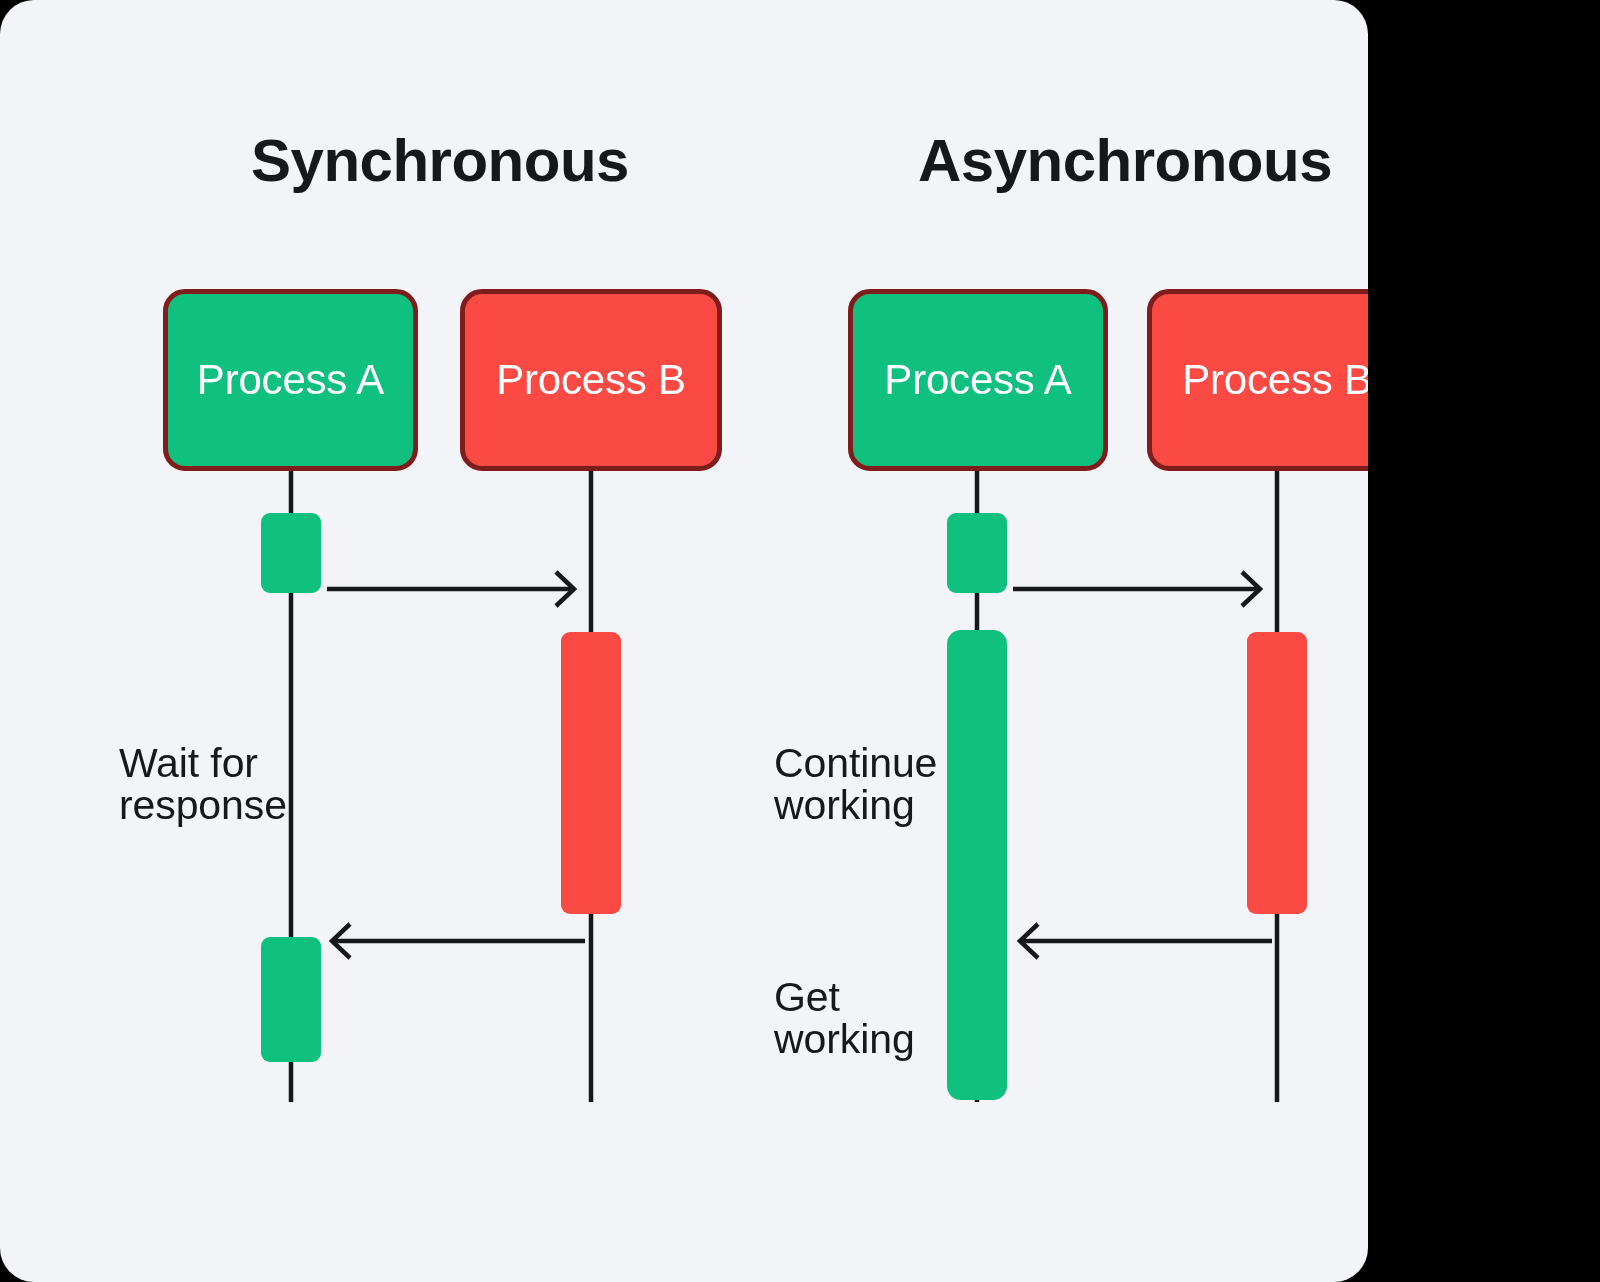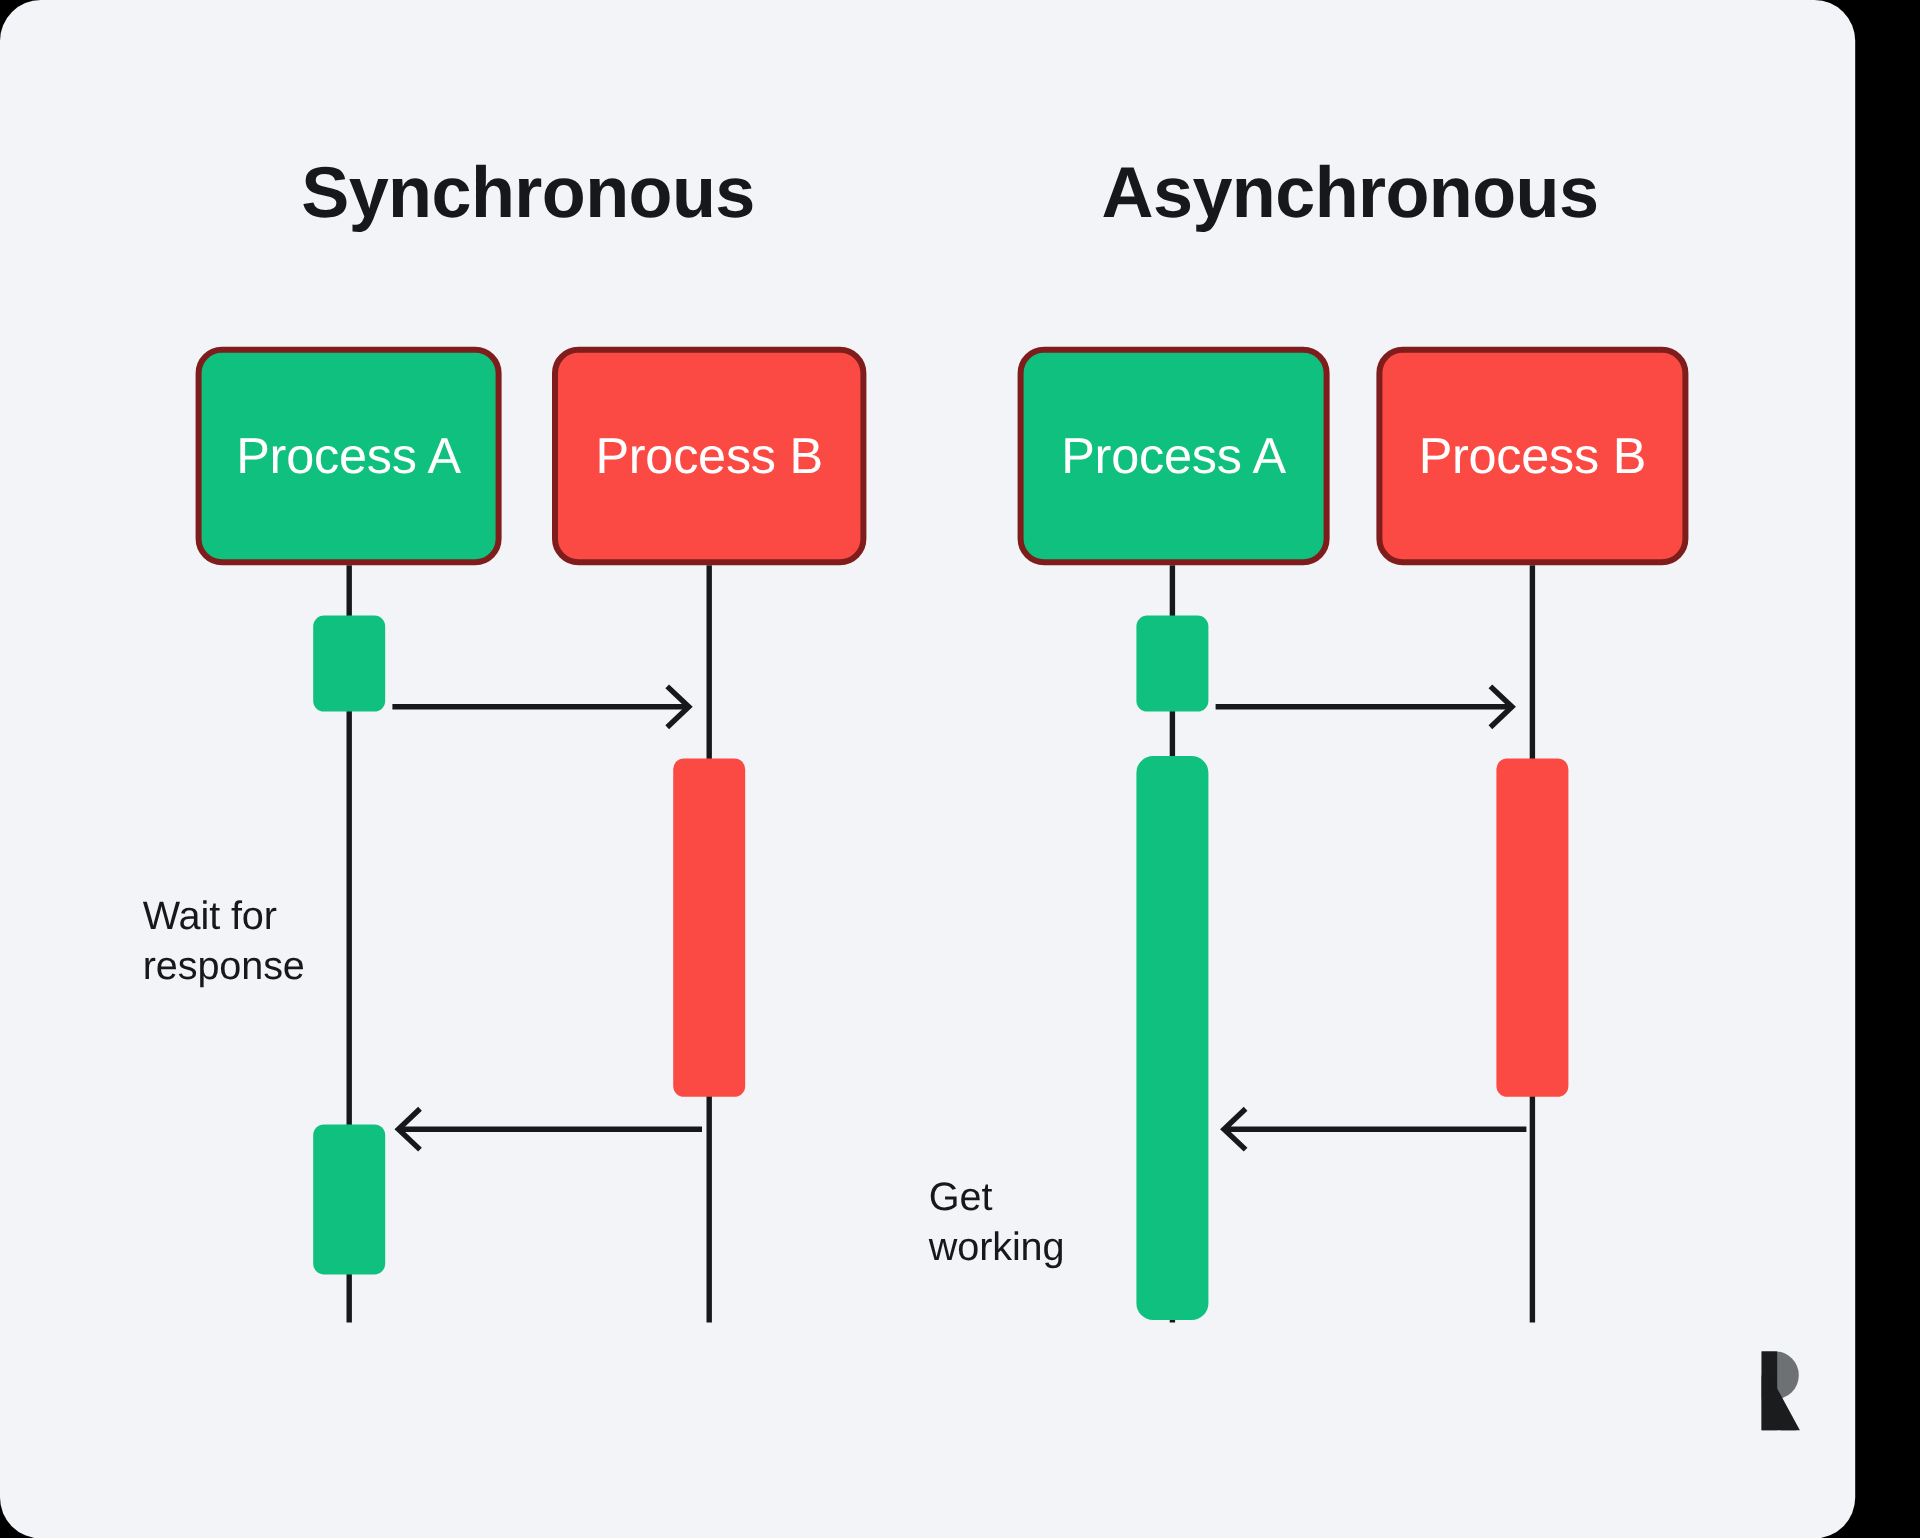--- a/index.html
+++ b/index.html
@@ -11,21 +11,21 @@
   #stage {
     position: relative;
     width: 1600px;
     height: 1282px;
     overflow: hidden;
     background: #000000;
   }
   #card {
     position: absolute;
     left: 0; top: 0;
-    width: 1546px;
+    width: 1368px;
     height: 1282px;
     background: #F3F4F7;
     border-radius: 34px;
     overflow: hidden;
     font-family: "Liberation Sans", sans-serif;
   }
   #svg-layer {
     position: absolute;
     left: 0; top: 0;
     width: 1600px;
@@ -68,21 +68,21 @@
 
   #box-sync-a  { left: 163px;  top: 289px; width: 255px; height: 182px; }
   #box-sync-b  { left: 460px;  top: 289px; width: 262px; height: 182px; }
   #box-async-a { left: 848px;  top: 289px; width: 260px; height: 182px; }
   #box-async-b { left: 1147px; top: 289px; width: 260px; height: 182px; }
 
   
   .note {
     position: absolute;
     font-family: "Liberation Sans", sans-serif;
-    font-size: 33px;
+    font-size: 41px;
     line-height: 42px;
     color: #17181B;
     letter-spacing: -0.1px;
     white-space: pre-line;
     text-align: left;
   }
   #note-wait     { left: 119px; top: 742px;  width: 190px; }
   #note-continue { left: 774px; top: 742px;  width: 215px; }
   #note-get      { left: 774px; top: 976px;  width: 215px; }
 
@@ -154,20 +154,22 @@
       <span>Process A</span>
     </div>
 
     <div class="process-box box-red" id="box-async-b">
       <span>Process B</span>
     </div>
 
     <div class="note" id="note-wait">Wait for
 response</div>
 
+    <div class="note" id="note-continue">Continue
+working</div>
 
     <div class="note" id="note-get">Get
 working</div>
 
     <svg id="logo" viewBox="0 0 62 66">
 
       <path d="M20 0 H31 A20 20 0 0 1 31 40 H20 Z" fill="#6E7173"></path>
 
       <path d="M20 0 L20 66 L49 66 L20 20 Z" fill="#1A1C1E"></path>
       <rect x="20" y="0" width="13" height="66" fill="#1A1C1E"></rect>

